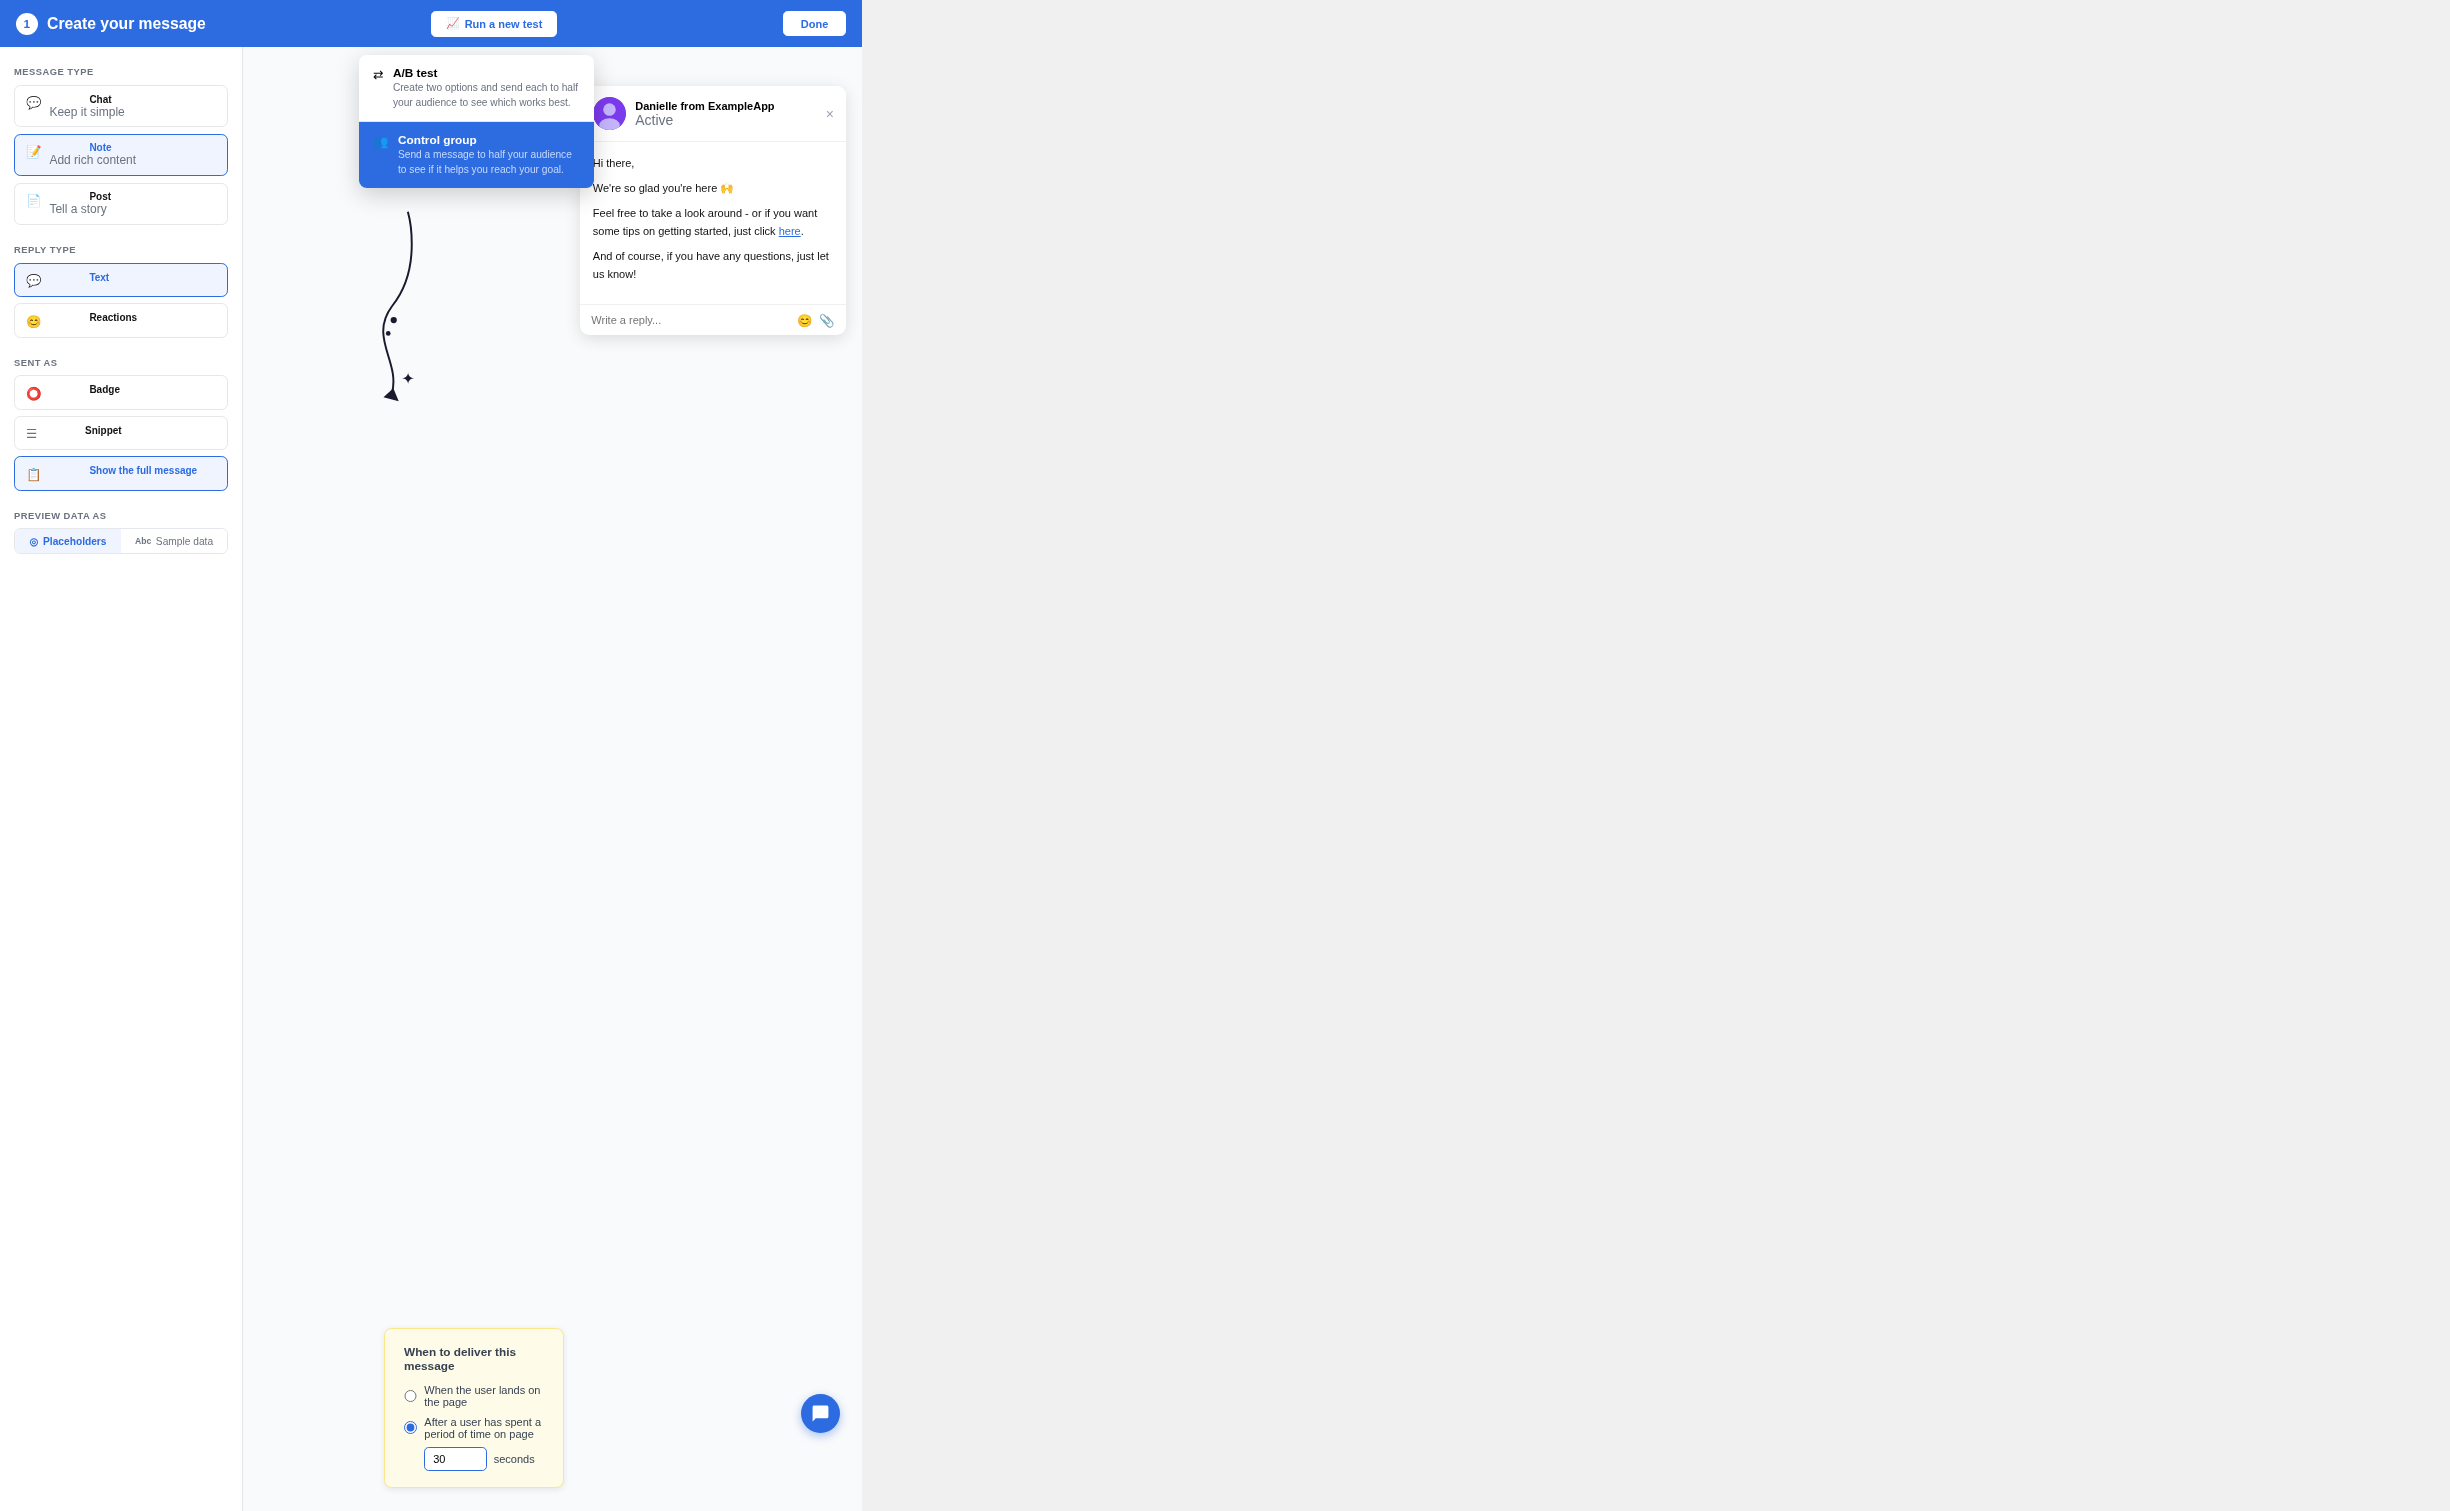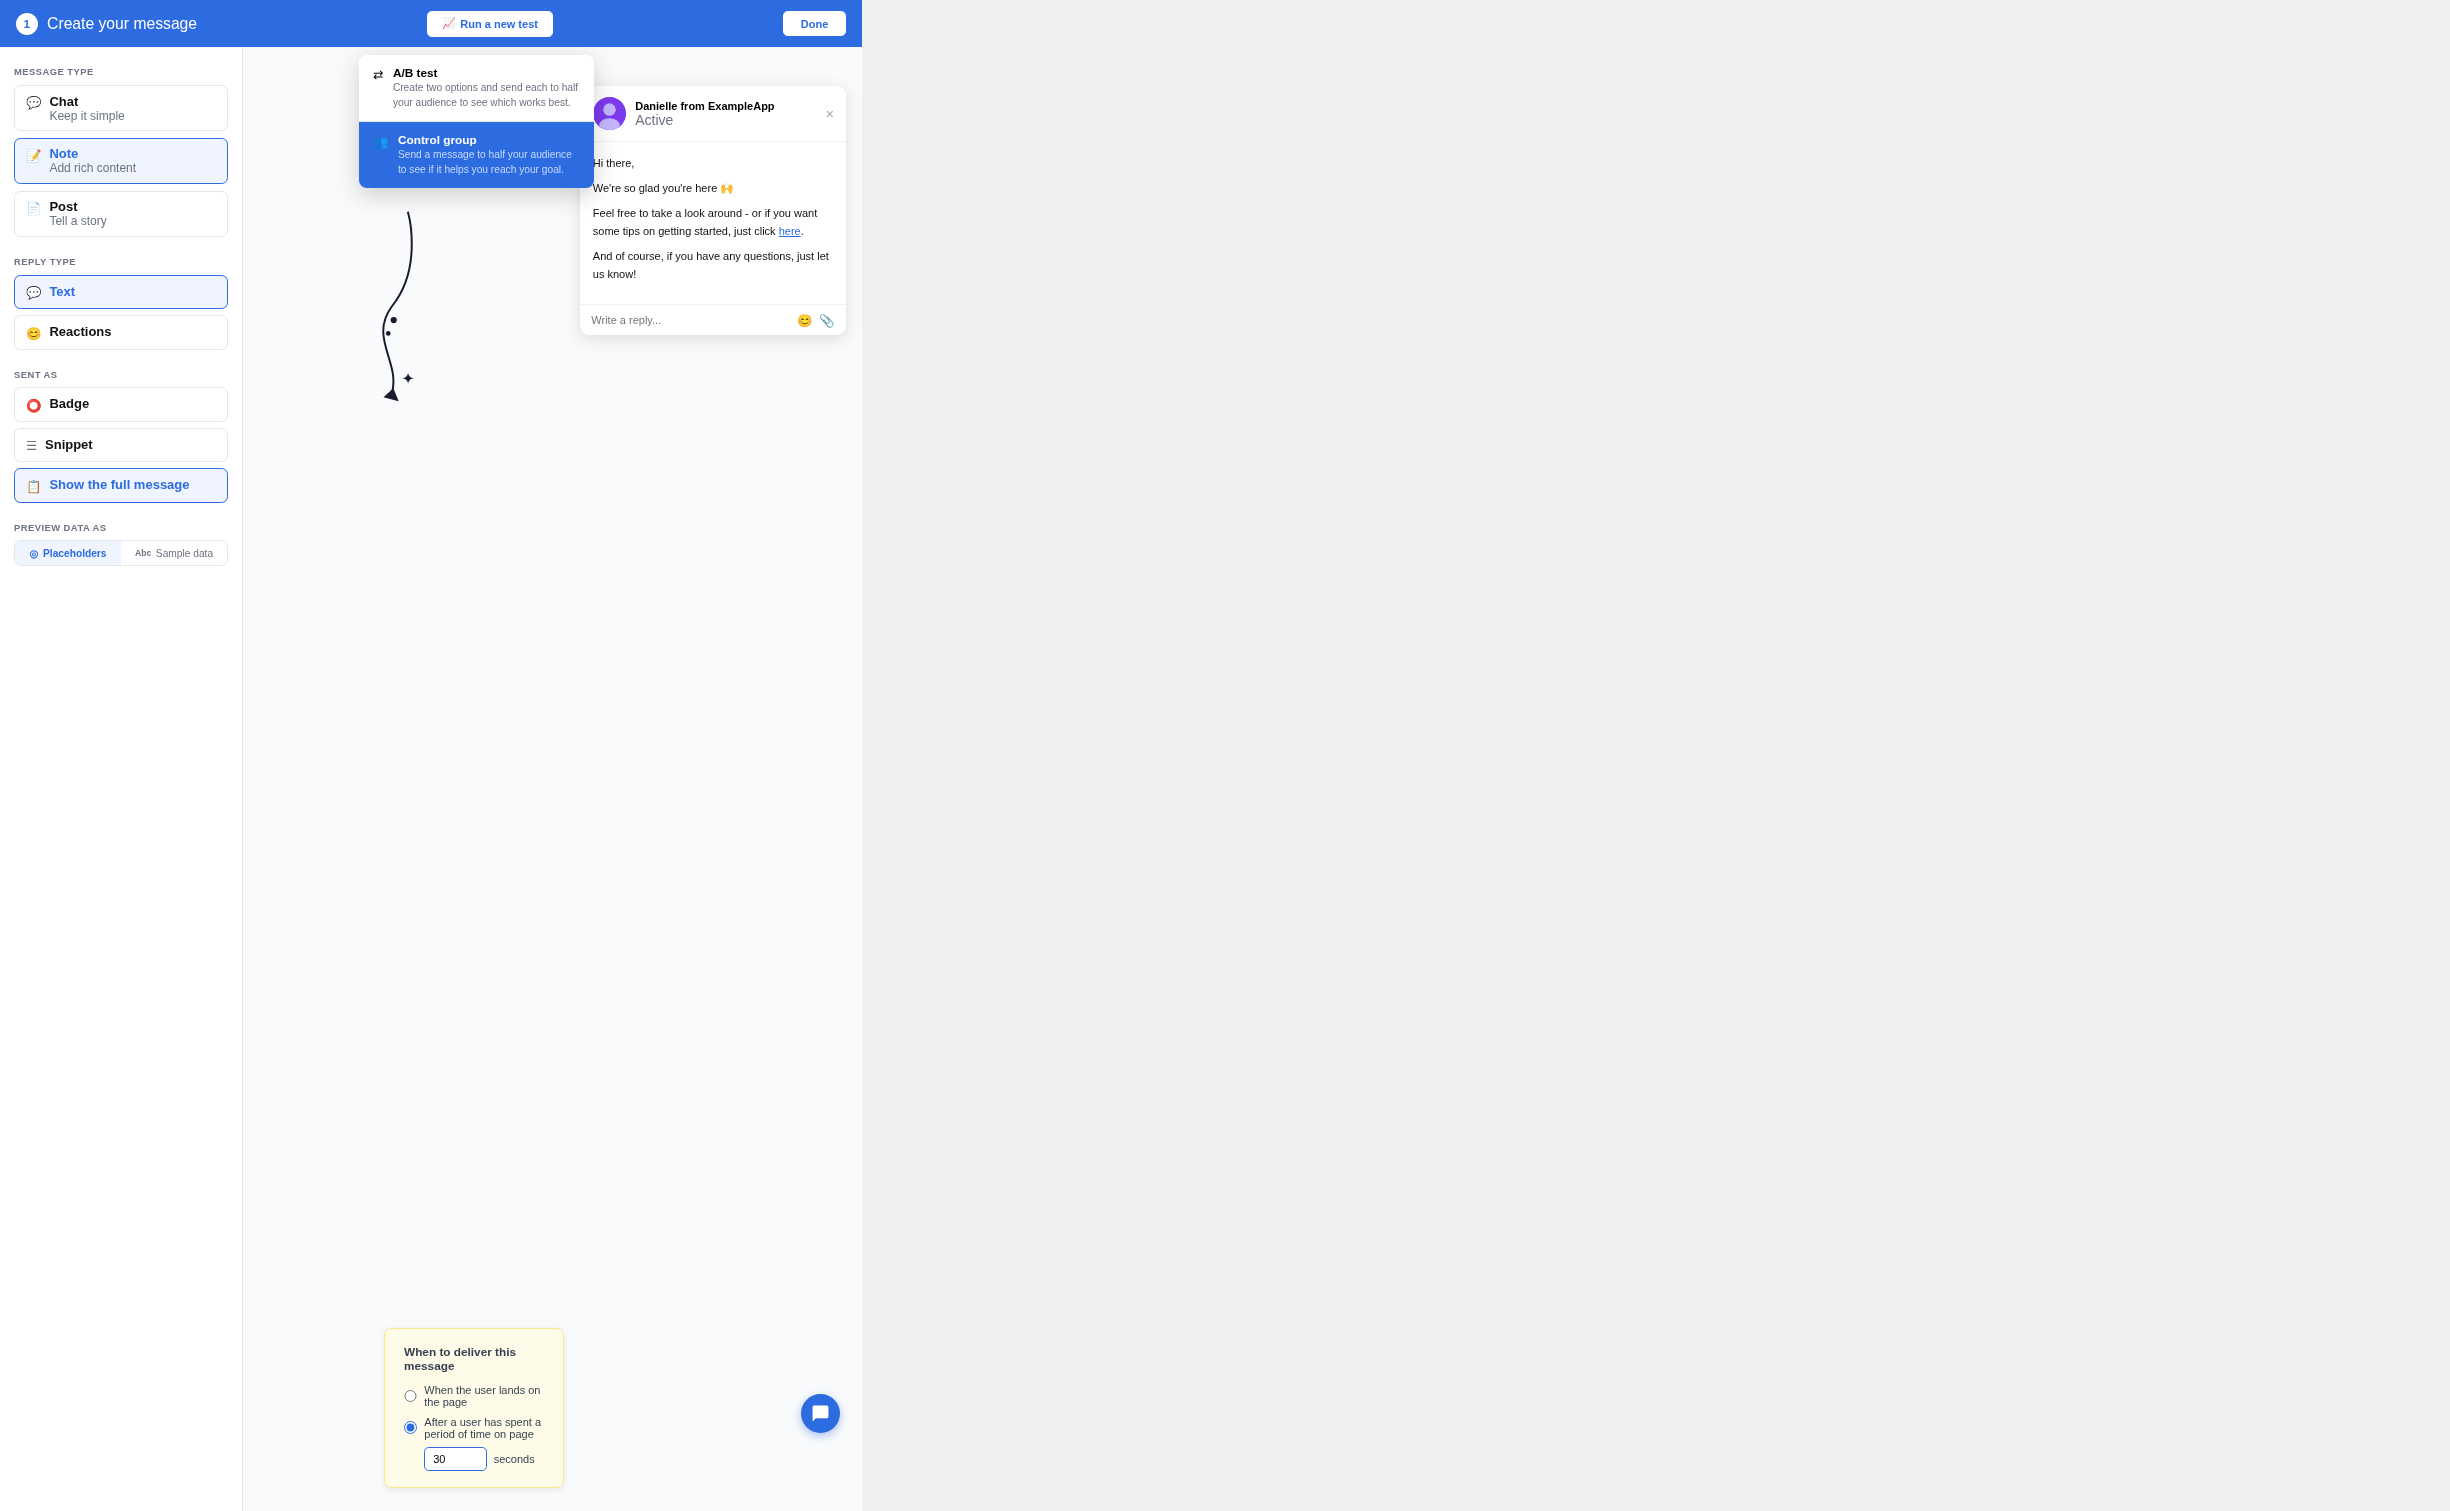--- a/index.html
+++ b/index.html
@@ -17,21 +17,21 @@
     }
     .header-left { display: flex; align-items: center; gap: 9.4px; }
     .step-badge {
       background: white;
       color: #2c6be0;
       border-radius: 50%;
       width: 22px; height: 22px;
       display: flex; align-items: center; justify-content: center;
       font-weight: bold; font-size: 11.8px;
     }
-    .header-title { font-size: 15.7px; font-weight: 400; }
+    .header-title { font-size: 15.7px; font-weight: 700; }
     .run-test-btn {
       background: white;
       border: 1.6px solid white;
       color: #2c6be0;
       padding: 5.5px 14px;
       border-radius: 4.7px;
       font-size: 11px;
       font-weight: 600;
       cursor: pointer;
       display: flex; align-items: center; gap: 4.7px;
@@ -76,21 +76,21 @@
       align-items: flex-start;
       gap: 7.8px;
       background: white;
     }
     .option-card.selected {
       border-color: #2c6be0;
       background: #eff4ff;
     }
     .option-card .icon { font-size: 12.5px; margin-top: 1.6px; color: #6b7280; }
     .option-card.selected .icon { color: #2c6be0; }
-    .option-card .card-text .card-title { font-size: 13px; font-weight: 600; color: #111; }
+    .option-card .card-text .card-title { font-size: 10px; font-weight: 600; color: #111; margin-left: 40px; }
     .option-card.selected .card-text .card-title { color: #2c6be0; }
     .option-card .card-text .card-sub { font-size: 12px; color: #6b7280; }
 
     .section { margin-bottom: 19px; }
 
     .preview-toggle {
       display: flex;
       border: 1.2px solid #e5e7eb;
       border-radius: 6.3px;
       overflow: hidden;

